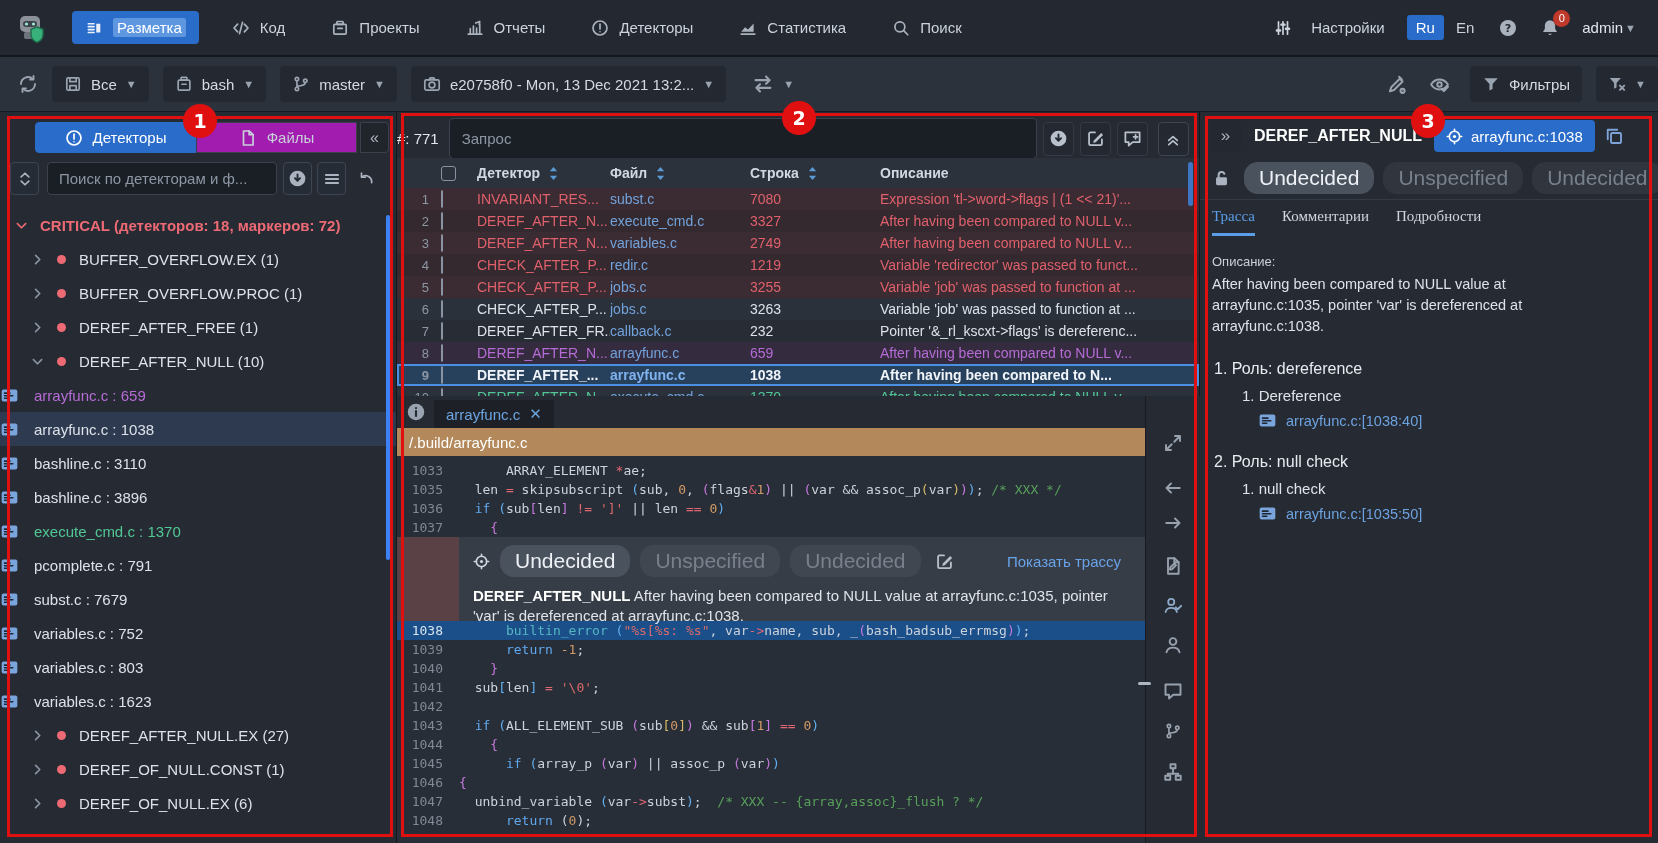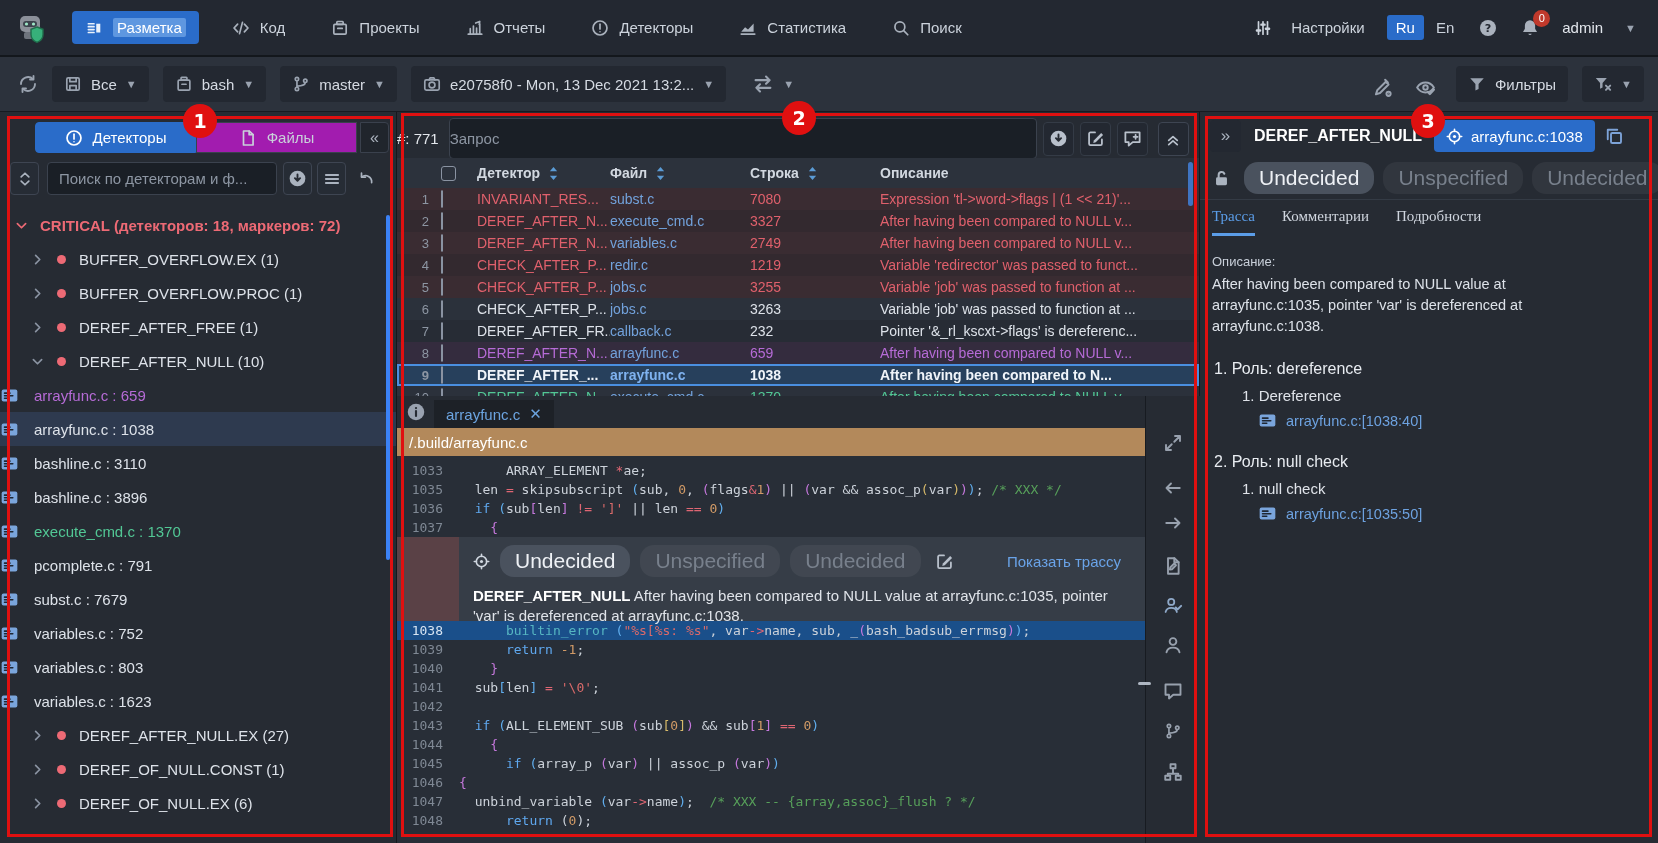--- a/index.html
+++ b/index.html
@@ -19,30 +19,30 @@
   .nav-item.active .nicon{color:#eaf1fb;}
   .nav-item.active .nlabel{background:#5e97e0;padding:1px 4px;border-radius:2px;}
   .nav-right{margin-left:auto;display:flex;align-items:center;gap:22px;padding-right:22px;font-size:15px;}
   .nav-set{display:flex;align-items:center;gap:19px;color:#ccd3dc;}
   .lang{display:flex;align-items:center;gap:10px;}
   .lang .ru{background:#2a6cc9;color:#fff;padding:4px 9px;border-radius:3px;}
   .lang .en{color:#ccd3dc;padding:4px 2px;}
   .bell{position:relative;color:#aab2bd;}
   .bell .badge{position:absolute;top:-8px;right:-10px;background:#c0392b;color:#fff;font-size:11px;
                min-width:17px;height:17px;border-radius:9px;display:flex;align-items:center;justify-content:center;padding:0 3px;}
-  .user{display:flex;align-items:center;gap:22px;color:#e2e6ec;text-align:right;}
+  .user{display:flex;align-items:center;gap:2px;color:#e2e6ec;text-align:right;}
   .caret{color:#9aa3b0;font-size:11px;}
   
   .toolbar{position:absolute;left:0;top:57px;width:1658px;height:55px;background:#2c323c;
            display:flex;align-items:center;border-bottom:1px solid #171b21;}
   .tb-icon{color:#9aa3b0;margin:0 0 0 18px;}
   .tb-btn{display:flex;align-items:center;gap:9px;height:36px;background:#232831;border-radius:4px;
           padding:0 12px;font-size:15px;color:#d5dae2;margin-left:14px;cursor:pointer;}
   .tb-btn .bicon{color:#9aa3b0;}
-  .tb-right{margin-left:auto;display:flex;align-items:flex-end;gap:14px;padding-right:14px;}
+  .tb-right{margin-left:auto;display:flex;align-items:center;gap:14px;}
   .tb-ghost{color:#9aa3b0;padding:4px;cursor:pointer;}
   
   .panel{position:absolute;top:112px;height:731px;background:#262b33;}
   .left-panel{left:0;width:397px;border-right:1px solid #14181d;}
   .mid-panel{left:397px;width:803px;border-right:1px solid #14181d;}
   .right-panel{left:1200px;width:458px;}
   
   .lp-tabs{position:absolute;left:0;top:10px;width:100%;display:flex;padding-left:35px;}
   .lp-tab{display:flex;align-items:center;justify-content:center;gap:10px;width:161px;height:31px;
           font-size:15px;background:#a21caf;border:1px solid #3a414d;color:#c9d0da;cursor:pointer;}
@@ -67,21 +67,21 @@
   .titem.mark{}
   .titem.mark .micon{margin-right:15px;color:#7aa5dc;}
   .titem.mark.selected{background:#2e3a4f;}
   .titem.mark.c-purple{color:#b66bd6;}
   .titem.mark.c-green{color:#52c795;}
   .tree-thumb{position:absolute;left:386px;top:103px;width:4px;height:345px;background:#3b82f6;border-radius:2px;}
   
   .qrow{position:absolute;left:0;top:6px;width:100%;display:flex;align-items:center;}
   .qcount{font-size:15px;color:#e3e7ec;white-space:nowrap;}
   .qrow input{margin-left:10px;width:588px;height:41px;background:#1a1f26;border:1px solid #3b424e;border-radius:4px;
-              color:#d5dae2;font-size:15px;padding:0 0;font-family:"Liberation Sans",sans-serif;}
+              color:#d5dae2;font-size:15px;padding:0 12px;font-family:"Liberation Sans",sans-serif;}
   .qrow input::placeholder{color:#8d96a3;}
   .qbtn{width:31px;height:34px;margin-left:6px;background:#232831;border:1px solid #343b46;border-radius:4px;color:#b9c1cc;
         display:flex;align-items:center;justify-content:center;cursor:pointer;flex:none;}
   .qcollapse{margin-left:10px;border-color:#3e4552;}
   
   .mtable{position:absolute;left:0;top:46px;width:100%;}
   .mrow{display:grid;grid-template-columns:44px 36px 133px 140px 130px 1fr;align-items:center;height:22px;
         font-size:14px;overflow:hidden;}
   .mrow.header{height:30px;font-weight:bold;color:#d2d8e0;background:#2c323c;font-size:14px;}
   .mrow .cnum{text-align:right;padding-right:12px;color:#8d96a3;font-size:13px;}
@@ -802,21 +802,21 @@
           </div>
           <div class="cl hl"><span class="ln">1038</span><span><span class="tk-f">      builtin_error </span><span class="tk-p1">(</span><span class="tk-s">"%s[%s: %s"</span><span class="tk-t">, var</span><span class="tk-o">-&gt;</span><span class="tk-t">name, sub, _</span><span class="tk-p2">(</span><span class="tk-t">bash_badsub_errmsg</span><span class="tk-p2">)</span><span class="tk-p1">)</span><span class="tk-t">;</span></span></div>
           <div class="cl"><span class="ln">1039</span><span><span class="tk-k">      return </span><span class="tk-n">-1</span><span class="tk-t">;</span></span></div>
           <div class="cl"><span class="ln">1040</span><span><span class="tk-p2">    }</span></span></div>
           <div class="cl"><span class="ln">1041</span><span><span class="tk-t">  sub</span><span class="tk-p1">[</span><span class="tk-t">len</span><span class="tk-p1">]</span><span class="tk-t"> </span><span class="tk-o">=</span><span class="tk-t"> </span><span class="tk-s">'\0'</span><span class="tk-t">;</span></span></div>
           <div class="cl"><span class="ln">1042</span><span></span></div>
           <div class="cl"><span class="ln">1043</span><span><span class="tk-k">  if </span><span class="tk-p1">(</span><span class="tk-t">ALL_ELEMENT_SUB </span><span class="tk-p2">(</span><span class="tk-t">sub</span><span class="tk-p3">[</span><span class="tk-n">0</span><span class="tk-p3">]</span><span class="tk-p2">)</span><span class="tk-t"> &amp;&amp; sub</span><span class="tk-p2">[</span><span class="tk-n">1</span><span class="tk-p2">]</span><span class="tk-t"> </span><span class="tk-o">==</span><span class="tk-t"> </span><span class="tk-n">0</span><span class="tk-p1">)</span></span></div>
           <div class="cl"><span class="ln">1044</span><span><span class="tk-p2">    {</span></span></div>
           <div class="cl"><span class="ln">1045</span><span><span class="tk-k">      if </span><span class="tk-p1">(</span><span class="tk-t">array_p </span><span class="tk-p2">(</span><span class="tk-t">var</span><span class="tk-p2">)</span><span class="tk-t"> || assoc_p </span><span class="tk-p2">(</span><span class="tk-t">var</span><span class="tk-p2">)</span><span class="tk-p1">)</span></span></div>
           <div class="cl"><span class="ln">1046</span><span><span class="tk-p2">{</span></span></div>
-          <div class="cl"><span class="ln">1047</span><span><span class="tk-t">  unbind_variable </span><span class="tk-p1">(</span><span class="tk-t">var</span><span class="tk-o">-&gt;</span><span class="tk-t">name</span><span class="tk-p1">)</span><span class="tk-t">;  </span><span class="tk-c">/* XXX -- {array,assoc}_flush ? */</span></span></div>
+          <div class="cl"><span class="ln">1047</span><span><span class="tk-t">  unbind_variable </span><span class="tk-p1">(</span><span class="tk-t">var</span><span class="tk-o">-&gt;</span><span class="tk-t">subst</span><span class="tk-p1">)</span><span class="tk-t">;  </span><span class="tk-c">/* XXX -- {array,assoc}_flush ? */</span></span></div>
           <div class="cl"><span class="ln">1048</span><span><span class="tk-k">      return </span><span class="tk-t">(</span><span class="tk-n">0</span><span class="tk-t">);</span></span></div>
         </div>
     </div>
     <div class="sidestrip">
         <span class="stool" style="top: 37px;">
           <svg width="20" height="20" viewBox="0 0 16 16" fill="none" stroke="currentColor" stroke-width="1.5" stroke-linecap="round" stroke-linejoin="round">
             <path d="M9.6 2.4h4v4M13.6 2.4L9 7M6.4 13.6h-4v-4M2.4 13.6L7 9"></path>
           </svg>
         </span>
         <span class="stool" style="top: 82px;">

